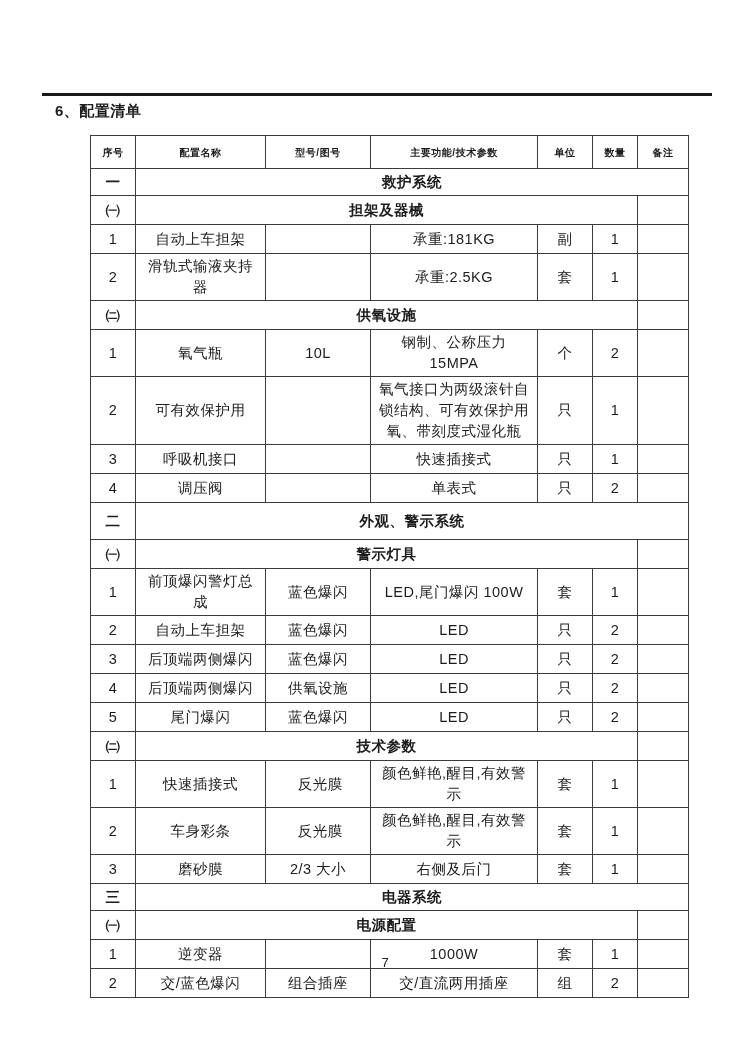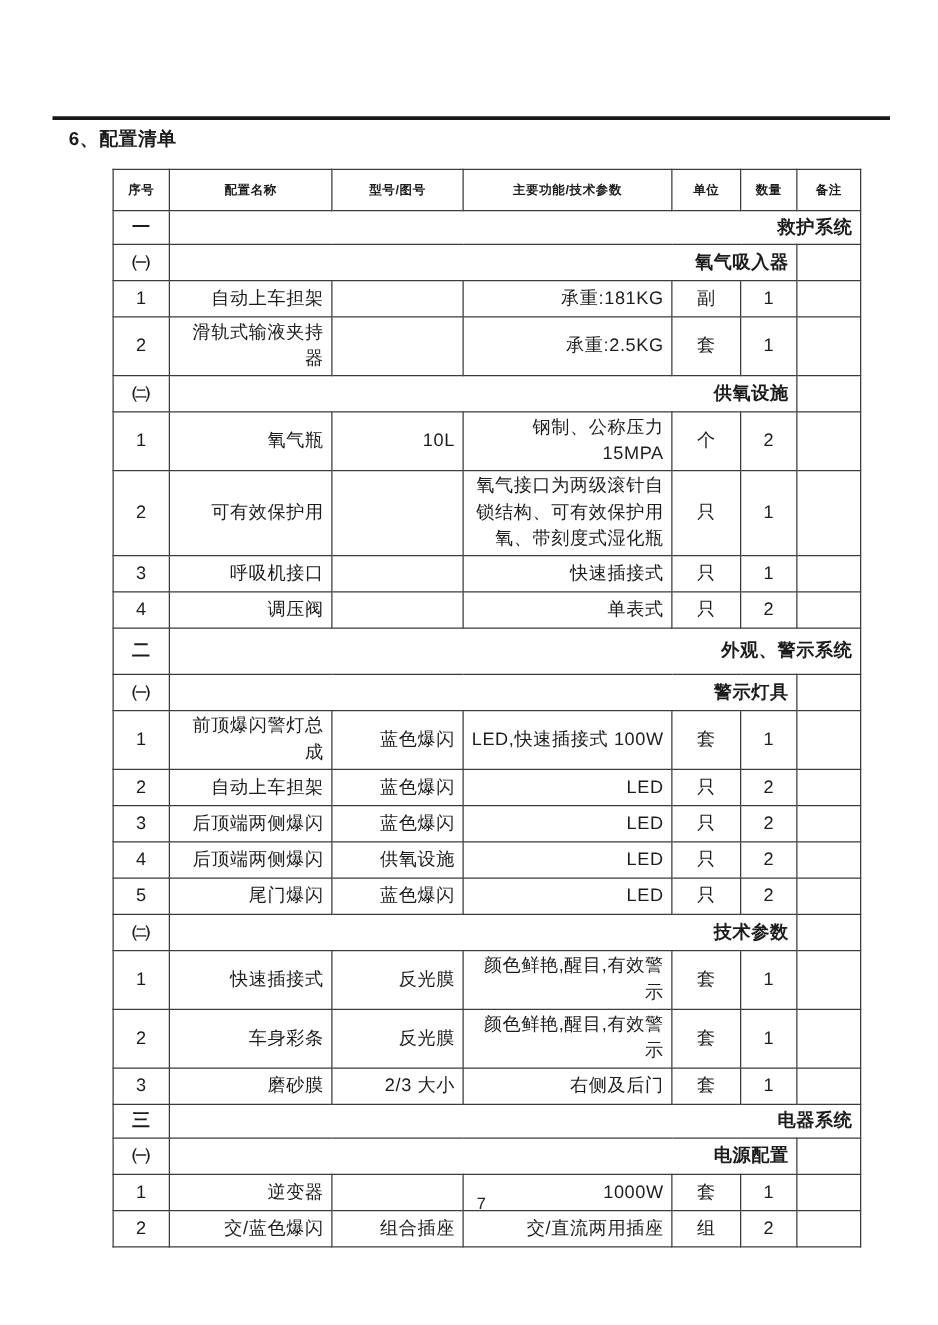--- a/index.html
+++ b/index.html
@@ -47,21 +47,21 @@
   }
   .doc-table th{
     font-weight:bold;text-align:center;height:28px;font-size:10px;
     padding:2px 1px;
   }
   tr.section td{font-weight:bold;height:22px;}
   tr.subsection td{font-weight:bold;height:24px;}
   tr.item td{height:24px;}
   td.cell-no{text-align:center;padding:2px 1px;}
   td.cell-unit,td.cell-qty{text-align:center;padding:2px 1px;}
-  td.cell-name,td.cell-model,td.cell-spec{text-align:right;}
+  td.cell-name,td.cell-model,td.cell-spec{text-align:center;}
   tr.row-tall td{height:32px;}
   .footer-pagenum{
     position:absolute;left:0;top:955px;width:770px;
     text-align:center;font-size:13px;color:#222;
   }
 </style>
 </head>
 <body>
 
 <div class="page">
@@ -89,21 +89,21 @@
           <th>备注</th>
         </tr>
       </thead>
     <tbody>
         <tr class="section">
           <td class="cell-no">一</td>
           <td class="cell-name" colspan="6">救护系统</td>
         </tr>
         <tr class="subsection">
           <td class="cell-no">㈠</td>
-          <td class="cell-name" colspan="5">氧气吸入器</td>
+          <td class="cell-name" colspan="5">担架及器械</td>
           <td class="cell-note"></td>
         </tr>
         <tr class="item">
           <td class="cell-no">1</td>
           <td class="cell-name">自动上车担架</td>
           <td class="cell-model"></td>
           <td class="cell-spec">承重:181KG</td>
           <td class="cell-unit">副</td>
           <td class="cell-qty">1</td>
           <td class="cell-note"></td>
@@ -167,21 +167,21 @@
         </tr>
         <tr class="subsection">
           <td class="cell-no">㈠</td>
           <td class="cell-name" colspan="5">警示灯具</td>
           <td class="cell-note"></td>
         </tr>
         <tr class="item row-tall">
           <td class="cell-no">1</td>
           <td class="cell-name">前顶爆闪警灯总成</td>
           <td class="cell-model">蓝色爆闪</td>
-          <td class="cell-spec">LED,快速插接式 100W</td>
+          <td class="cell-spec">LED,尾门爆闪 100W</td>
           <td class="cell-unit">套</td>
           <td class="cell-qty">1</td>
           <td class="cell-note"></td>
         </tr>
         <tr class="item">
           <td class="cell-no">2</td>
           <td class="cell-name">自动上车担架</td>
           <td class="cell-model">蓝色爆闪</td>
           <td class="cell-spec">LED</td>
           <td class="cell-unit">只</td>

